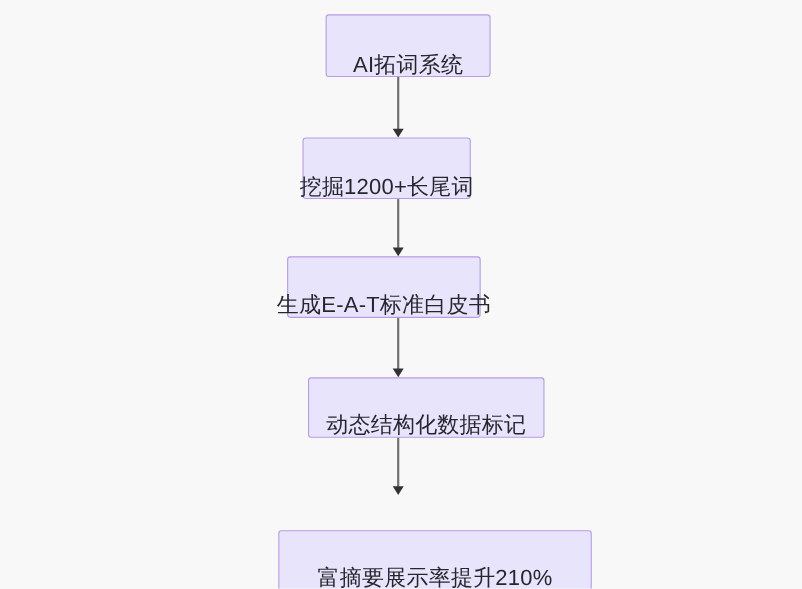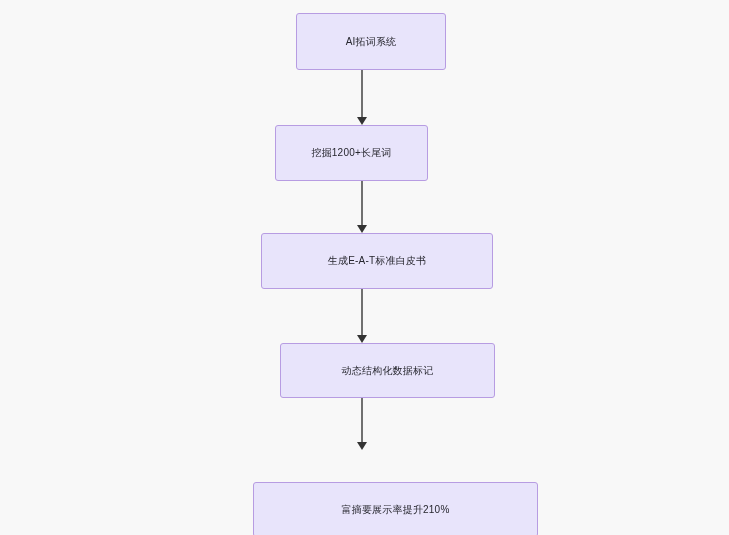--- a/index.html
+++ b/index.html
@@ -19,24 +19,24 @@
     width: 729px;
     height: 535px;
   }
   .node {
     position: absolute;
     box-sizing: border-box;
     background: #e8e4fb;
     border: 1.6px solid #b79ce2;
     border-radius: 3px;
     display: flex;
-    align-items: center;
+    align-items: flex-end;
     justify-content: center;
     color: #26262e;
-    font-size: 10px;
+    font-size: 20px;
     line-height: 1;
     letter-spacing: 0.2px;
     white-space: nowrap;
   }
   .node-label {
     display: block;
   }
   .connector {
     position: absolute;
     width: 20px;
@@ -74,21 +74,21 @@
 
   <div class="node" id="node-2" style="left: 275px; top: 125px; width: 153px; height: 56px;">
     <span class="node-label">挖掘1200+长尾词</span>
   </div>
 
   <div class="connector" id="connector-2" style="left: 352px; top: 181px; height: 52px;">
     <div class="line"></div>
     <div class="arrowhead"></div>
   </div>
 
-  <div class="node" id="node-3" style="left: 261px; top: 233px; width: 232px; height: 56px;">
+  <div class="node" id="node-3" style="left: 261px; top: 233px; width: 176px; height: 56px;">
     <span class="node-label">生成E-A-T标准白皮书</span>
   </div>
 
   <div class="connector" id="connector-3" style="left: 352px; top: 289px; height: 54px;">
     <div class="line"></div>
     <div class="arrowhead"></div>
   </div>
 
   <div class="node" id="node-4" style="left: 280px; top: 343px; width: 215px; height: 55px;">
     <span class="node-label">动态结构化数据标记</span>

